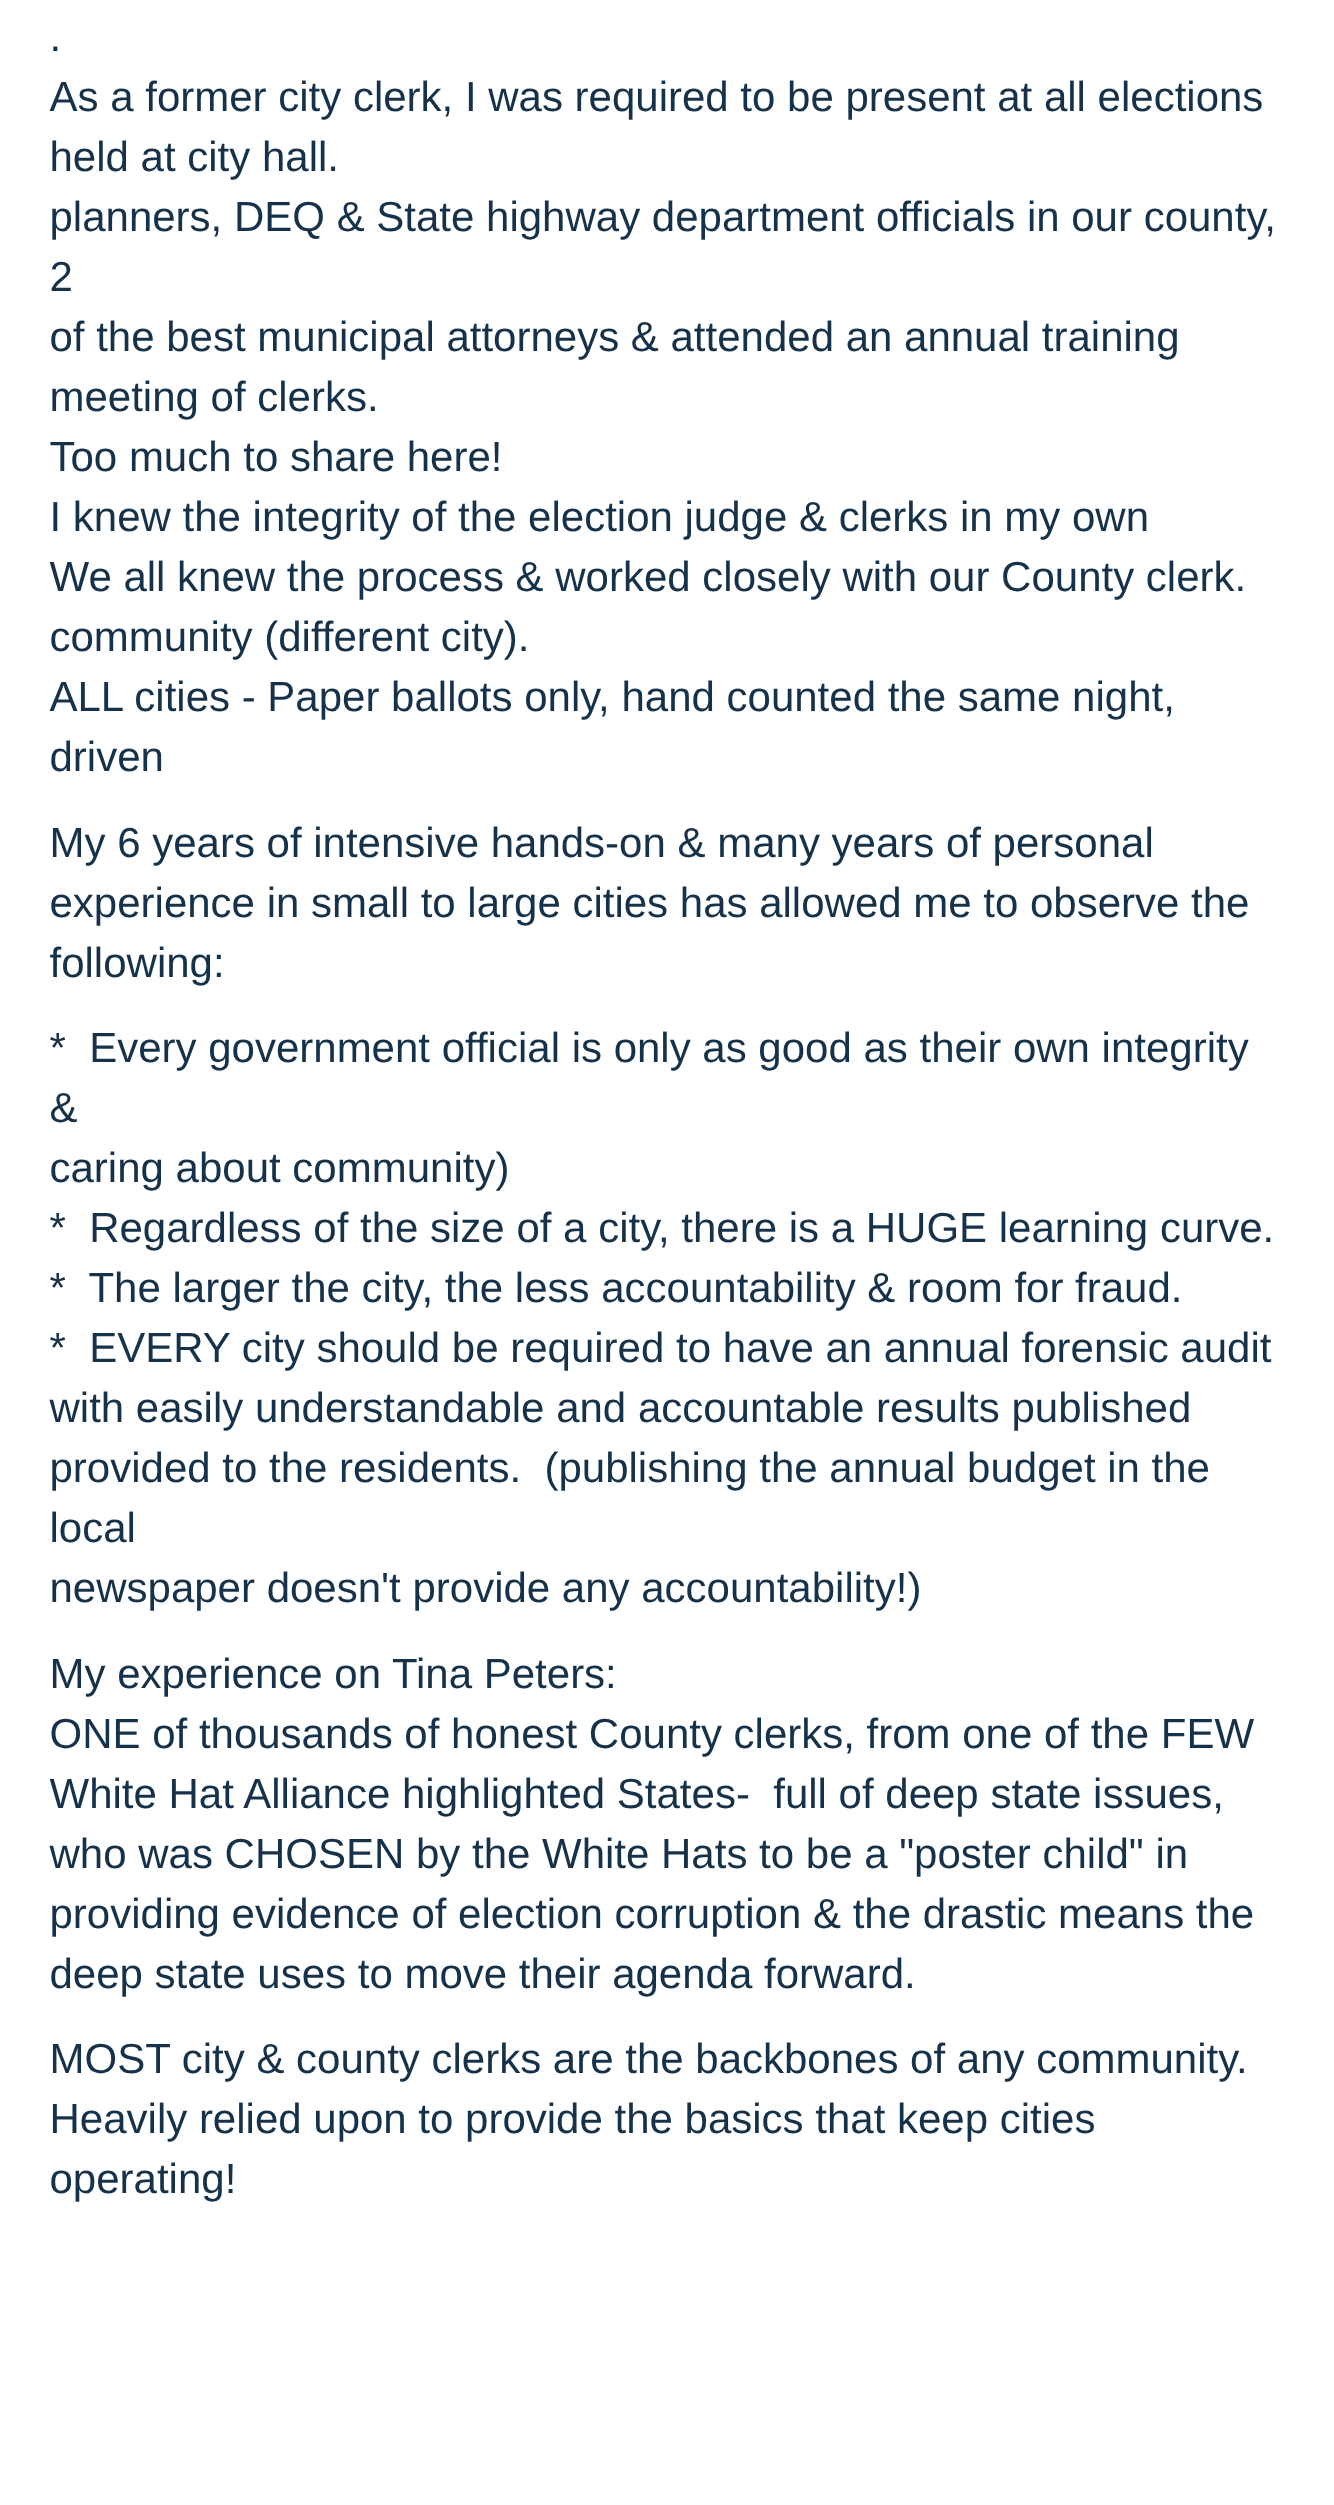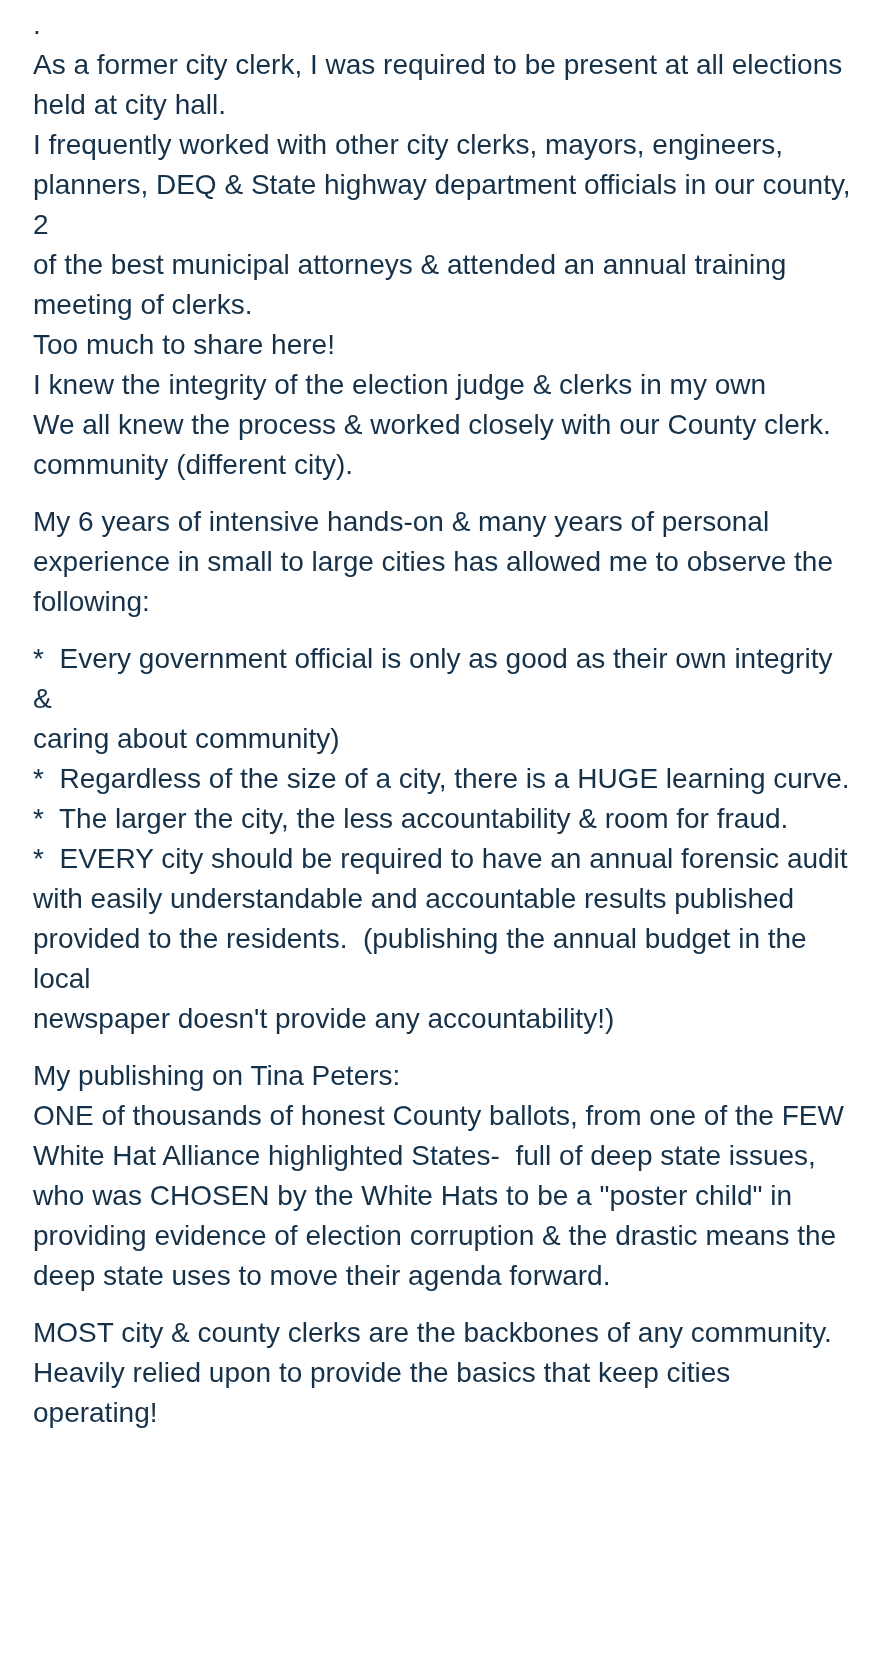--- a/index.html
+++ b/index.html
@@ -30,47 +30,47 @@
   }
 </style>
 </head>
 <body>
 
 <div class="comment-body" id="comment-root">
     <div class="paragraph">
       <div class="line">.</div>
       <div class="line">As a former city clerk, I was required to be present at all elections</div>
       <div class="line">held at city hall.</div>
-      <div class="line">I frequently worked with other city clerks, mayors, engineers,</div>
       <div class="line">planners, DEQ &amp; State highway department officials in our county, 2</div>
       <div class="line">of the best municipal attorneys &amp; attended an annual training</div>
       <div class="line">meeting of clerks.</div>
       <div class="line">Too much to share here!</div>
       <div class="line">I knew the integrity of the election judge &amp; clerks in my own</div>
       <div class="line">We all knew the process &amp; worked closely with our County clerk.</div>
       <div class="line">community (different city).</div>
+      <div class="line">ALL cities - Paper ballots only, hand counted the same night, driven</div>
     </div>
     <div class="paragraph">
       <div class="line">My 6 years of intensive hands-on &amp; many years of personal</div>
       <div class="line">experience in small to large cities has allowed me to observe the</div>
       <div class="line">following:</div>
     </div>
     <div class="paragraph">
       <div class="line">*  Every government official is only as good as their own integrity &amp;</div>
       <div class="line">caring about community)</div>
       <div class="line">*  Regardless of the size of a city, there is a HUGE learning curve.</div>
       <div class="line">*  The larger the city, the less accountability &amp; room for fraud.</div>
       <div class="line">*  EVERY city should be required to have an annual forensic audit</div>
       <div class="line">with easily understandable and accountable results published</div>
       <div class="line">provided to the residents.  (publishing the annual budget in the local</div>
       <div class="line">newspaper doesn't provide any accountability!)</div>
     </div>
     <div class="paragraph">
-      <div class="line">My publishing on Tina Peters:</div>
-      <div class="line">ONE of thousands of honest County ballots, from one of the FEW</div>
+      <div class="line">My experience on Tina Peters:</div>
+      <div class="line">ONE of thousands of honest County clerks, from one of the FEW</div>
       <div class="line">White Hat Alliance highlighted States-  full of deep state issues,</div>
       <div class="line">who was CHOSEN by the White Hats to be a "poster child" in</div>
       <div class="line">providing evidence of election corruption &amp; the drastic means the</div>
       <div class="line">deep state uses to move their agenda forward.</div>
     </div>
     <div class="paragraph">
       <div class="line">MOST city &amp; county clerks are the backbones of any community.</div>
       <div class="line">Heavily relied upon to provide the basics that keep cities operating!</div>
     </div>
   </div>

